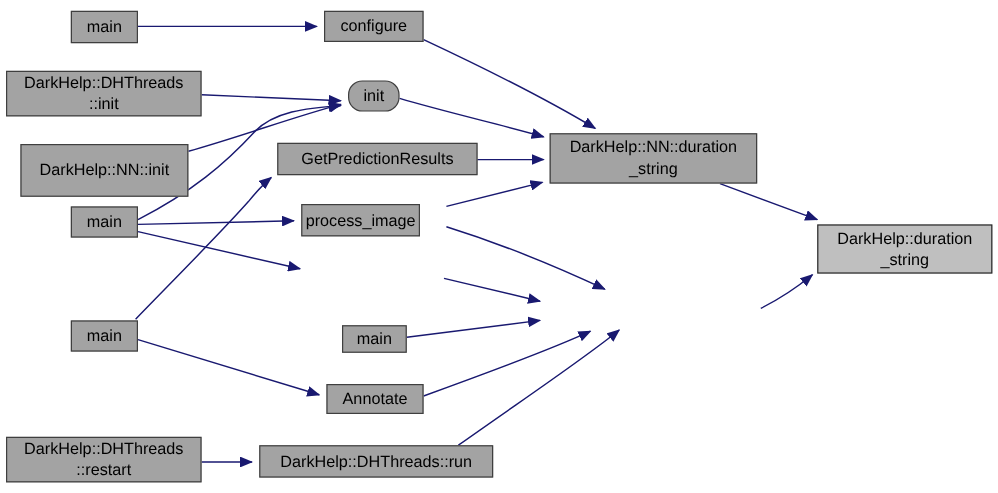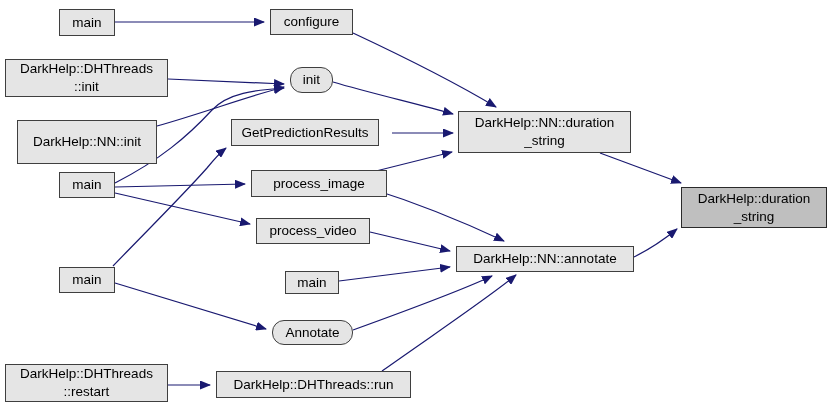--- a/index.html
+++ b/index.html
@@ -4,21 +4,21 @@
 <style>
   html,body { margin:0; padding:0; }
   body { font-family: "Liberation Sans", "DejaVu Sans", sans-serif; background:#ffffff; }
   #canvas {
     position:relative; width:832px; height:411px; background:#ffffff; overflow:hidden;
   }
   #edges { position:absolute; left:0; top:0; width:832px; height:411px; }
   .node {
     position:absolute;
     display:flex; align-items:center; justify-content:center;
-    background:#e5e5e5;
+    background:#a3a3a3;
     border:1px solid #3f3f3f;
     box-sizing:border-box;
     font-size:13.5px; line-height:18px; color:#000000;
     text-align:center; white-space:pre-line;
     cursor:pointer;
     z-index:2;
   }
   .node.highlight { background:#bfbfbf; border:1.5px solid #2a2a2a;text-align:center; }
 </style>
 </head>
@@ -60,40 +60,38 @@
 
   <div class="node" style="left:270px; top:9px; width:83px; height:26px;">configure</div>
 
   <div class="node" style="left:5px; top:59px; width:163px; height:38px;">DarkHelp::DHThreads
 ::init</div>
 
   <div class="node" style="left:290px; top:67px; width:43px; height:26px;border-radius:12px;">init</div>
 
   <div class="node" style="left:17px; top:120px; width:140px; height:44px;">DarkHelp::NN::init</div>
 
-  <div class="node" style="left:231px; top:119px; width:148px; height:27px;">GetPredictionResults</div>
+  <div class="node" style="left:231px; top:119px; width:167px; height:27px;">GetPredictionResults</div>
 
   <div class="node" style="left:59px; top:172px; width:56px; height:26px;">main</div>
 
-  <div class="node" style="left:251px; top:170px; width:136px; height:27px;text-align:right;">process_image</div>
+  <div class="node" style="left:251px; top:170px; width:99px; height:27px;text-align:right;">process_image</div>
 
-  <div class="node" style="left:256px; top:218px; width:114px; height:26px;">process_video</div>
 
   <div class="node" style="left:285px; top:271px; width:54px; height:23px;">main</div>
 
   <div class="node" style="left:59px; top:267px; width:56px; height:26px;">main</div>
 
-  <div class="node" style="left:272px; top:320px; width:81px; height:25px;border-radius:12px;">Annotate</div>
+  <div class="node" style="left:272px; top:320px; width:81px; height:25px;">Annotate</div>
 
   <div class="node" style="left:5px; top:364px; width:163px; height:38px;">DarkHelp::DHThreads
 ::restart</div>
 
   <div class="node" style="left:216px; top:371px; width:195px; height:27px;text-align:right;">DarkHelp::DHThreads::run</div>
 
   <div class="node" style="left:458px; top:111px; width:173px; height:42px;">DarkHelp::NN::duration
 _string</div>
 
-  <div class="node" style="left:456px; top:246px; width:178px; height:26px;">DarkHelp::NN::annotate</div>
 
   <div class="node highlight" style="left:681px; top:187px; width:146px; height:41px;">DarkHelp::duration
 _string</div>
 
 </div>
 
 </body></html>

